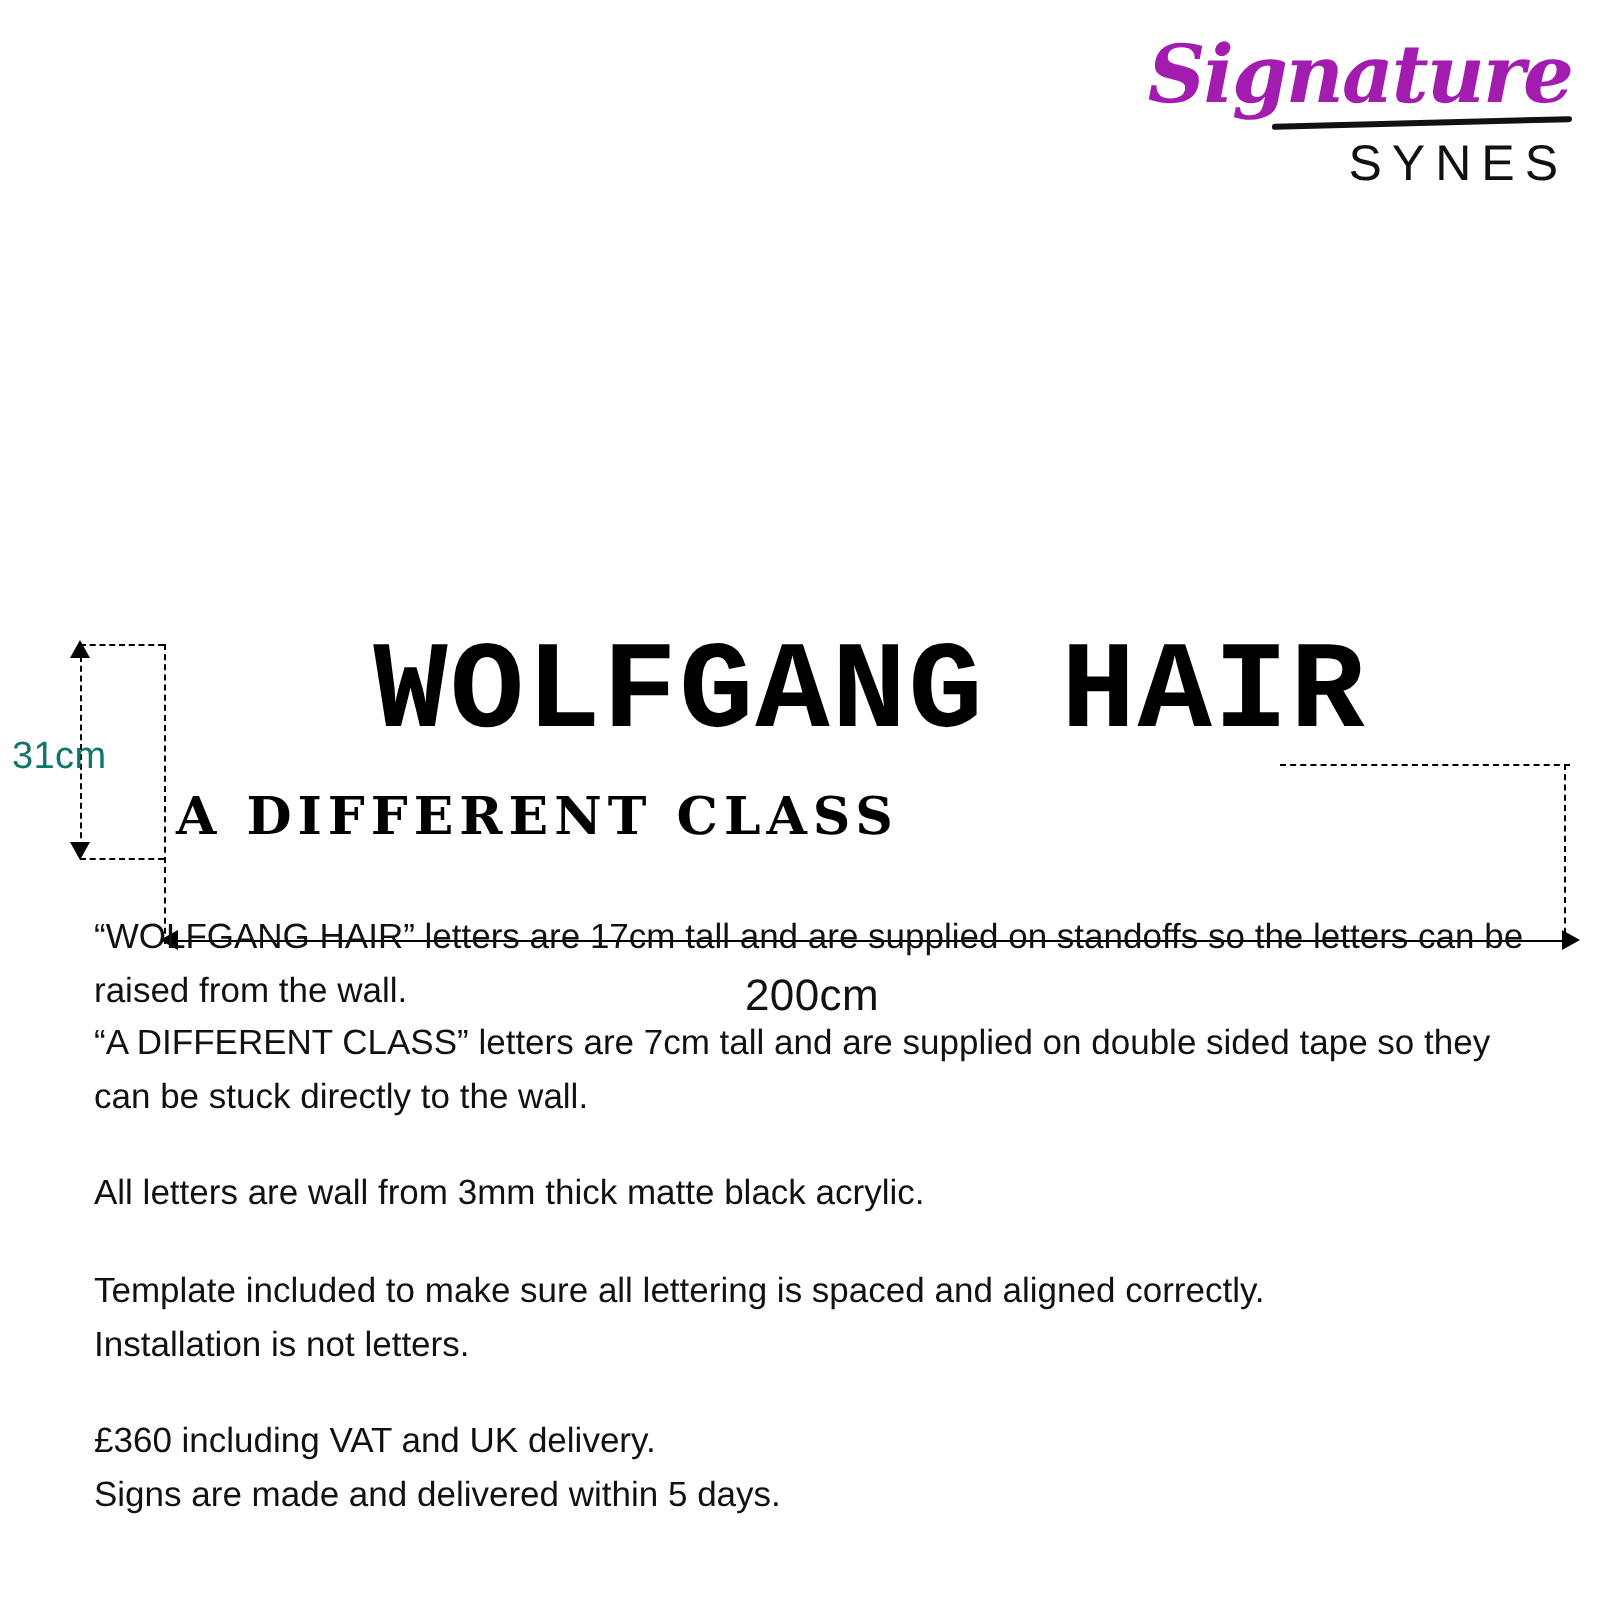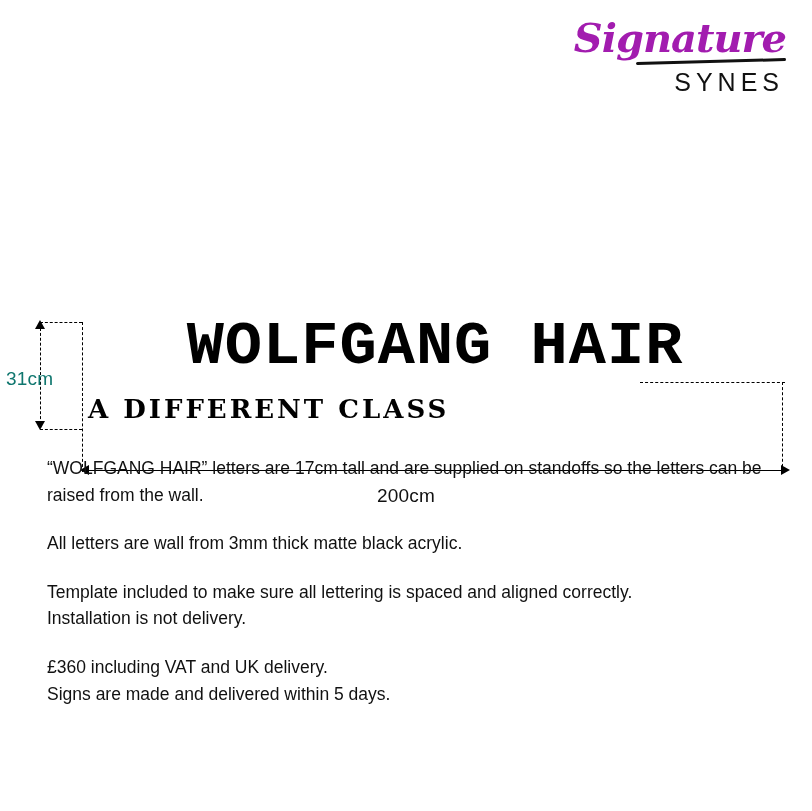--- a/index.html
+++ b/index.html
@@ -137,21 +137,21 @@
     height: 0;
     border-top: 1.5px dashed #000;
   }
 
   .dim-h-label {
     position: absolute;
     left: 0;
     top: 335px;
     width: 812px;
     text-align: center;
-    font-size: 19px;
+    font-size: 22px;
     color: #111;
     letter-spacing: 0.2px;
   }
 
   
   .sign-main {
     position: absolute;
     left: 88px;
     top: 164px;
     width: 694px;
@@ -217,21 +217,22 @@
   <div class="dim-h-tick-r"></div>
   <div class="dim-h-ext-r"></div>
   <div class="dim-h-line"></div>
   <div class="dim-h-arrow-l"></div>
   <div class="dim-h-arrow-r"></div>
   <div class="dim-h-label">200cm</div>
 </div>
 
 <div class="copy">
   <p>“WOLFGANG HAIR” letters are 17cm tall and are supplied on standoffs so the letters can be raised from the wall.</p>
+  <p>“A DIFFERENT CLASS” letters are 7cm tall and are supplied on double sided tape so they can be stuck directly to the wall.</p>
   <div class="gap"></div>
   <p>All letters are wall from 3mm thick matte black acrylic.</p>
   <div class="gap"></div>
   <p>Template included to make sure all lettering is spaced and aligned correctly.</p>
-  <p>Installation is not delivery.</p>
+  <p>Installation is not letters.</p>
   <div class="gap"></div>
   <p>£360 including VAT and UK delivery.</p>
   <p>Signs are made and delivered within 5 days.</p>
 </div>
 
 </body></html>

